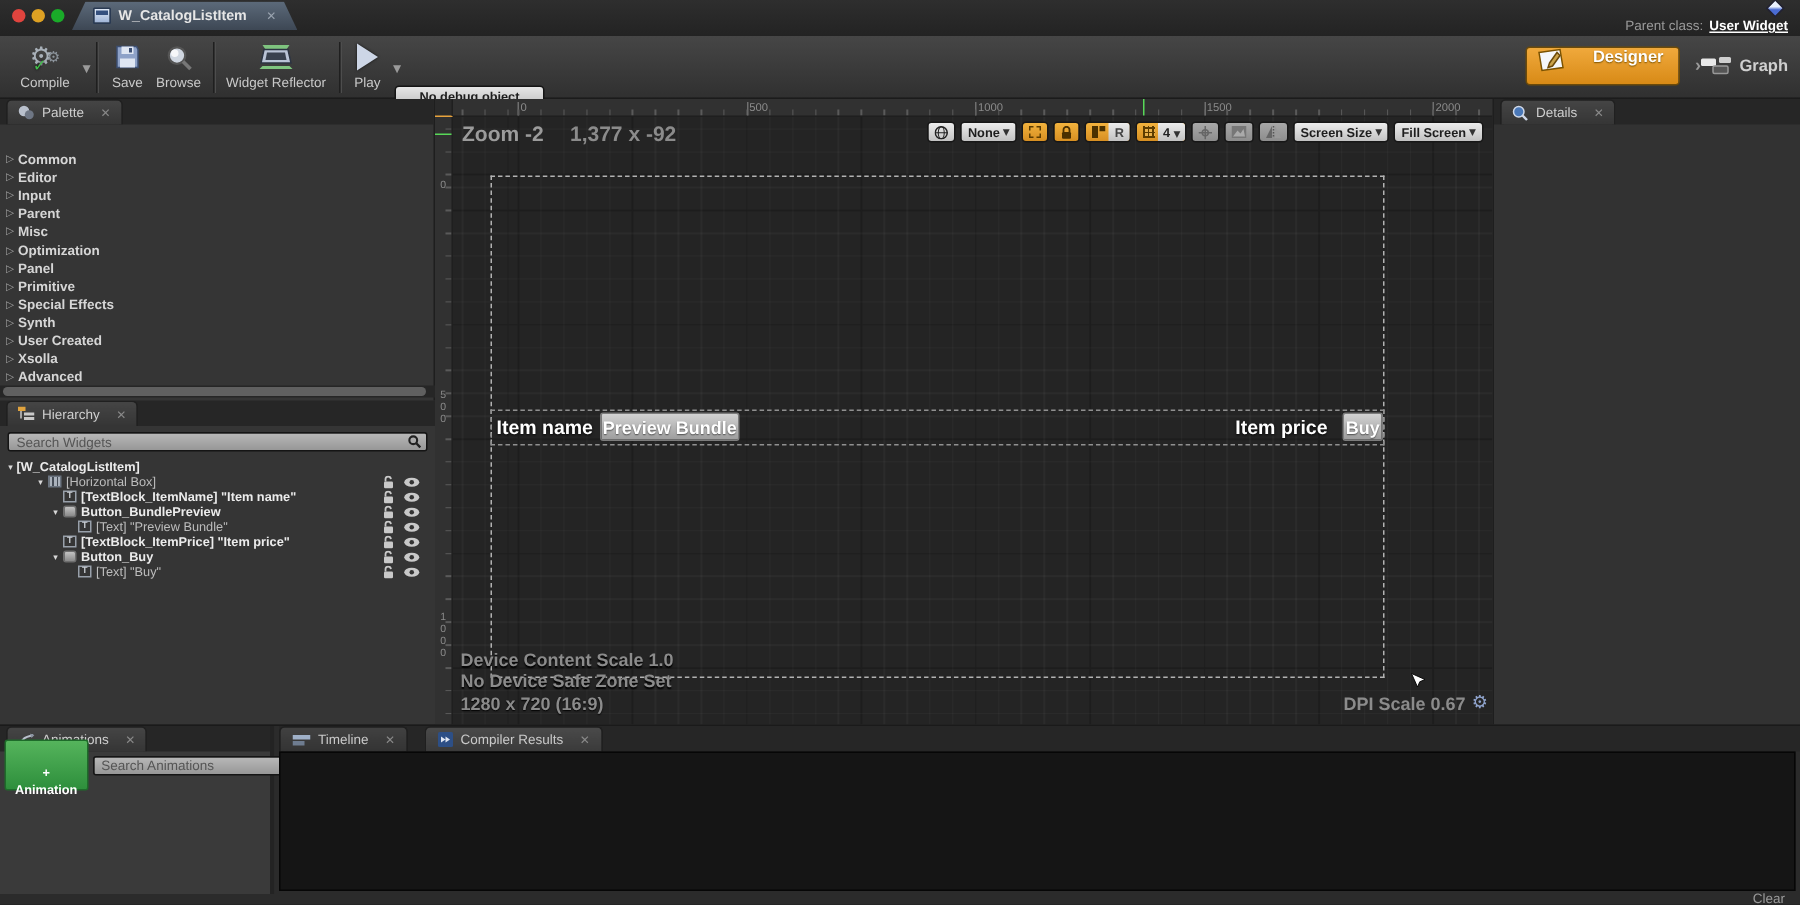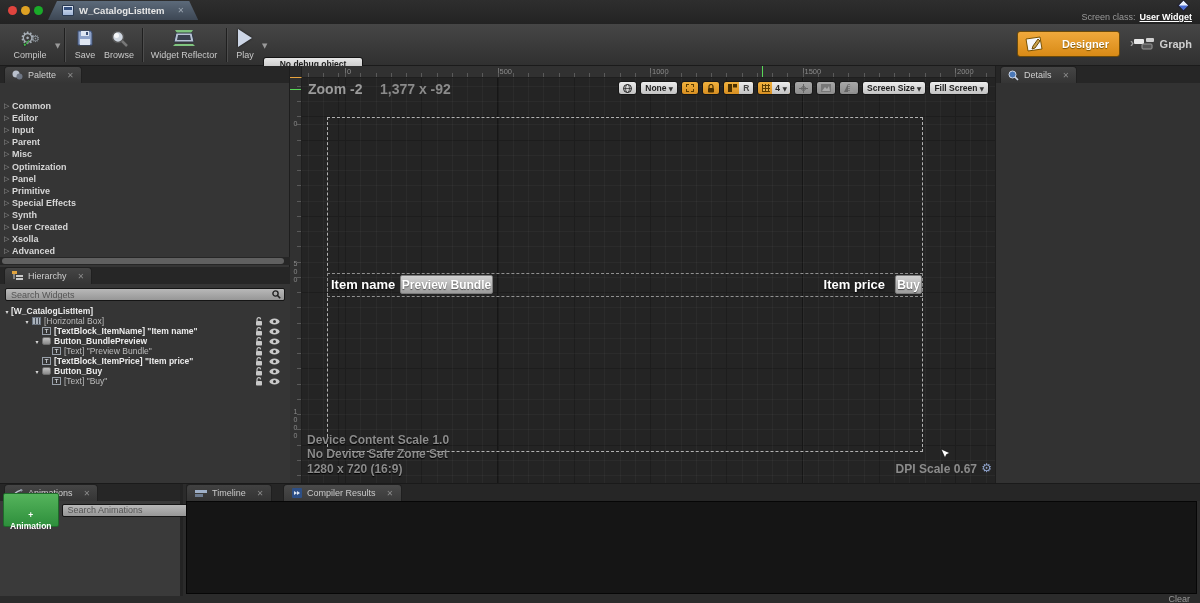--- a/index.html
+++ b/index.html
@@ -29,21 +29,21 @@
   .sep{position:absolute;top:4px;width:1px;height:34px;background:#1f1f1f;box-shadow:1px 0 0 #4d4d4d}
   .gearbig{font:17px "DejaVu Sans",sans-serif;color:#a8b0b8;line-height:20px}
   .gearsm{font:10px "DejaVu Sans",sans-serif;color:#8d959d;margin-left:-4px}
   .gcheck{position:absolute;left:2px;top:10px;color:#42c04a;font:bold 11px "DejaVu Sans",sans-serif;text-shadow:0 0 2px #000}
   .caret{color:#9a9a9a;font:7px "DejaVu Sans",sans-serif}
   .playtri{width:0;height:0;border-left:14px solid #cdd6e6;border-top:9px solid transparent;border-bottom:9px solid transparent;filter:drop-shadow(0 0 1px #111)}
   .debugdrop{position:absolute;left:263px;top:33px;width:100px;height:14px;background:linear-gradient(#e6e6e6,#c2c2c2);
     border:1px solid #141414;border-radius:3px;color:#1d1d1d;font:bold 8.5px/12px "Liberation Sans",sans-serif;text-align:center}
   .debugdrop .caret{color:#333}
   .debuglabel{position:absolute;left:258px;top:50px;width:110px;text-align:center;color:#8f8f8f;font:8.5px "Liberation Sans",sans-serif}
-  .designerbtn{position:absolute;right:80px;top:7px;height:26px;padding:0 10px 0 6px;display:flex;align-items:center;gap:18px;
+  .designerbtn{position:absolute;right:80px;top:7px;height:26px;padding:0 10px 0 6px;display:flex;gap:18px;
     background:linear-gradient(#f0a93c,#d88a16);border:1px solid #6b4a0a;border-radius:3px;color:#fff;font:bold 11px "Liberation Sans",sans-serif;text-shadow:0 1px 1px #7a5200}
   .modechev{position:absolute;right:66px;top:12px;color:#9a9a9a;font:bold 12px "Liberation Sans",sans-serif}
   .graphbtn{position:absolute;right:8px;top:9px;height:22px;display:flex;align-items:center;gap:5px;color:#cfcfcf;font:bold 11px "Liberation Sans",sans-serif}
 
   
   .main{position:absolute;left:0;top:66px;width:1200px;height:417px}
   .panelbar{position:absolute;left:0;right:0;height:17px;background:#262626}
   .ptab{position:absolute;left:4px;top:0;height:17px;display:flex;align-items:center;gap:5px;padding:0 7px;
     background:linear-gradient(#454545,#353535);border:1px solid #202020;border-bottom:none;border-radius:4px 4px 0 0;
     color:#cfcfcf;font:9px "Liberation Sans",sans-serif}
@@ -142,21 +142,21 @@
     <span class="tl red"></span>
     <span class="tl yel"></span>
     <span class="tl grn"></span>
     <div class="doctab">
       <span class="docicon"></span>
       <span>W_CatalogListItem</span>
       <span class="x">✕</span>
     </div>
     <span class="bp-diamond"></span>
     <div class="parentclass">
-      <span>Screen class:</span><a>User Widget</a>
+      <span>Parent class:</span><a>User Widget</a>
     </div>
   </div>
 
   <div class="toolbar">
     <div class="tbtn" style="left:8px;width:44px">
       <span class="ic" style="position:relative">
         <span class="gearbig">⚙</span>
           <span class="gearsm">⚙</span>
           <span class="gcheck">✓</span>
       </span>

